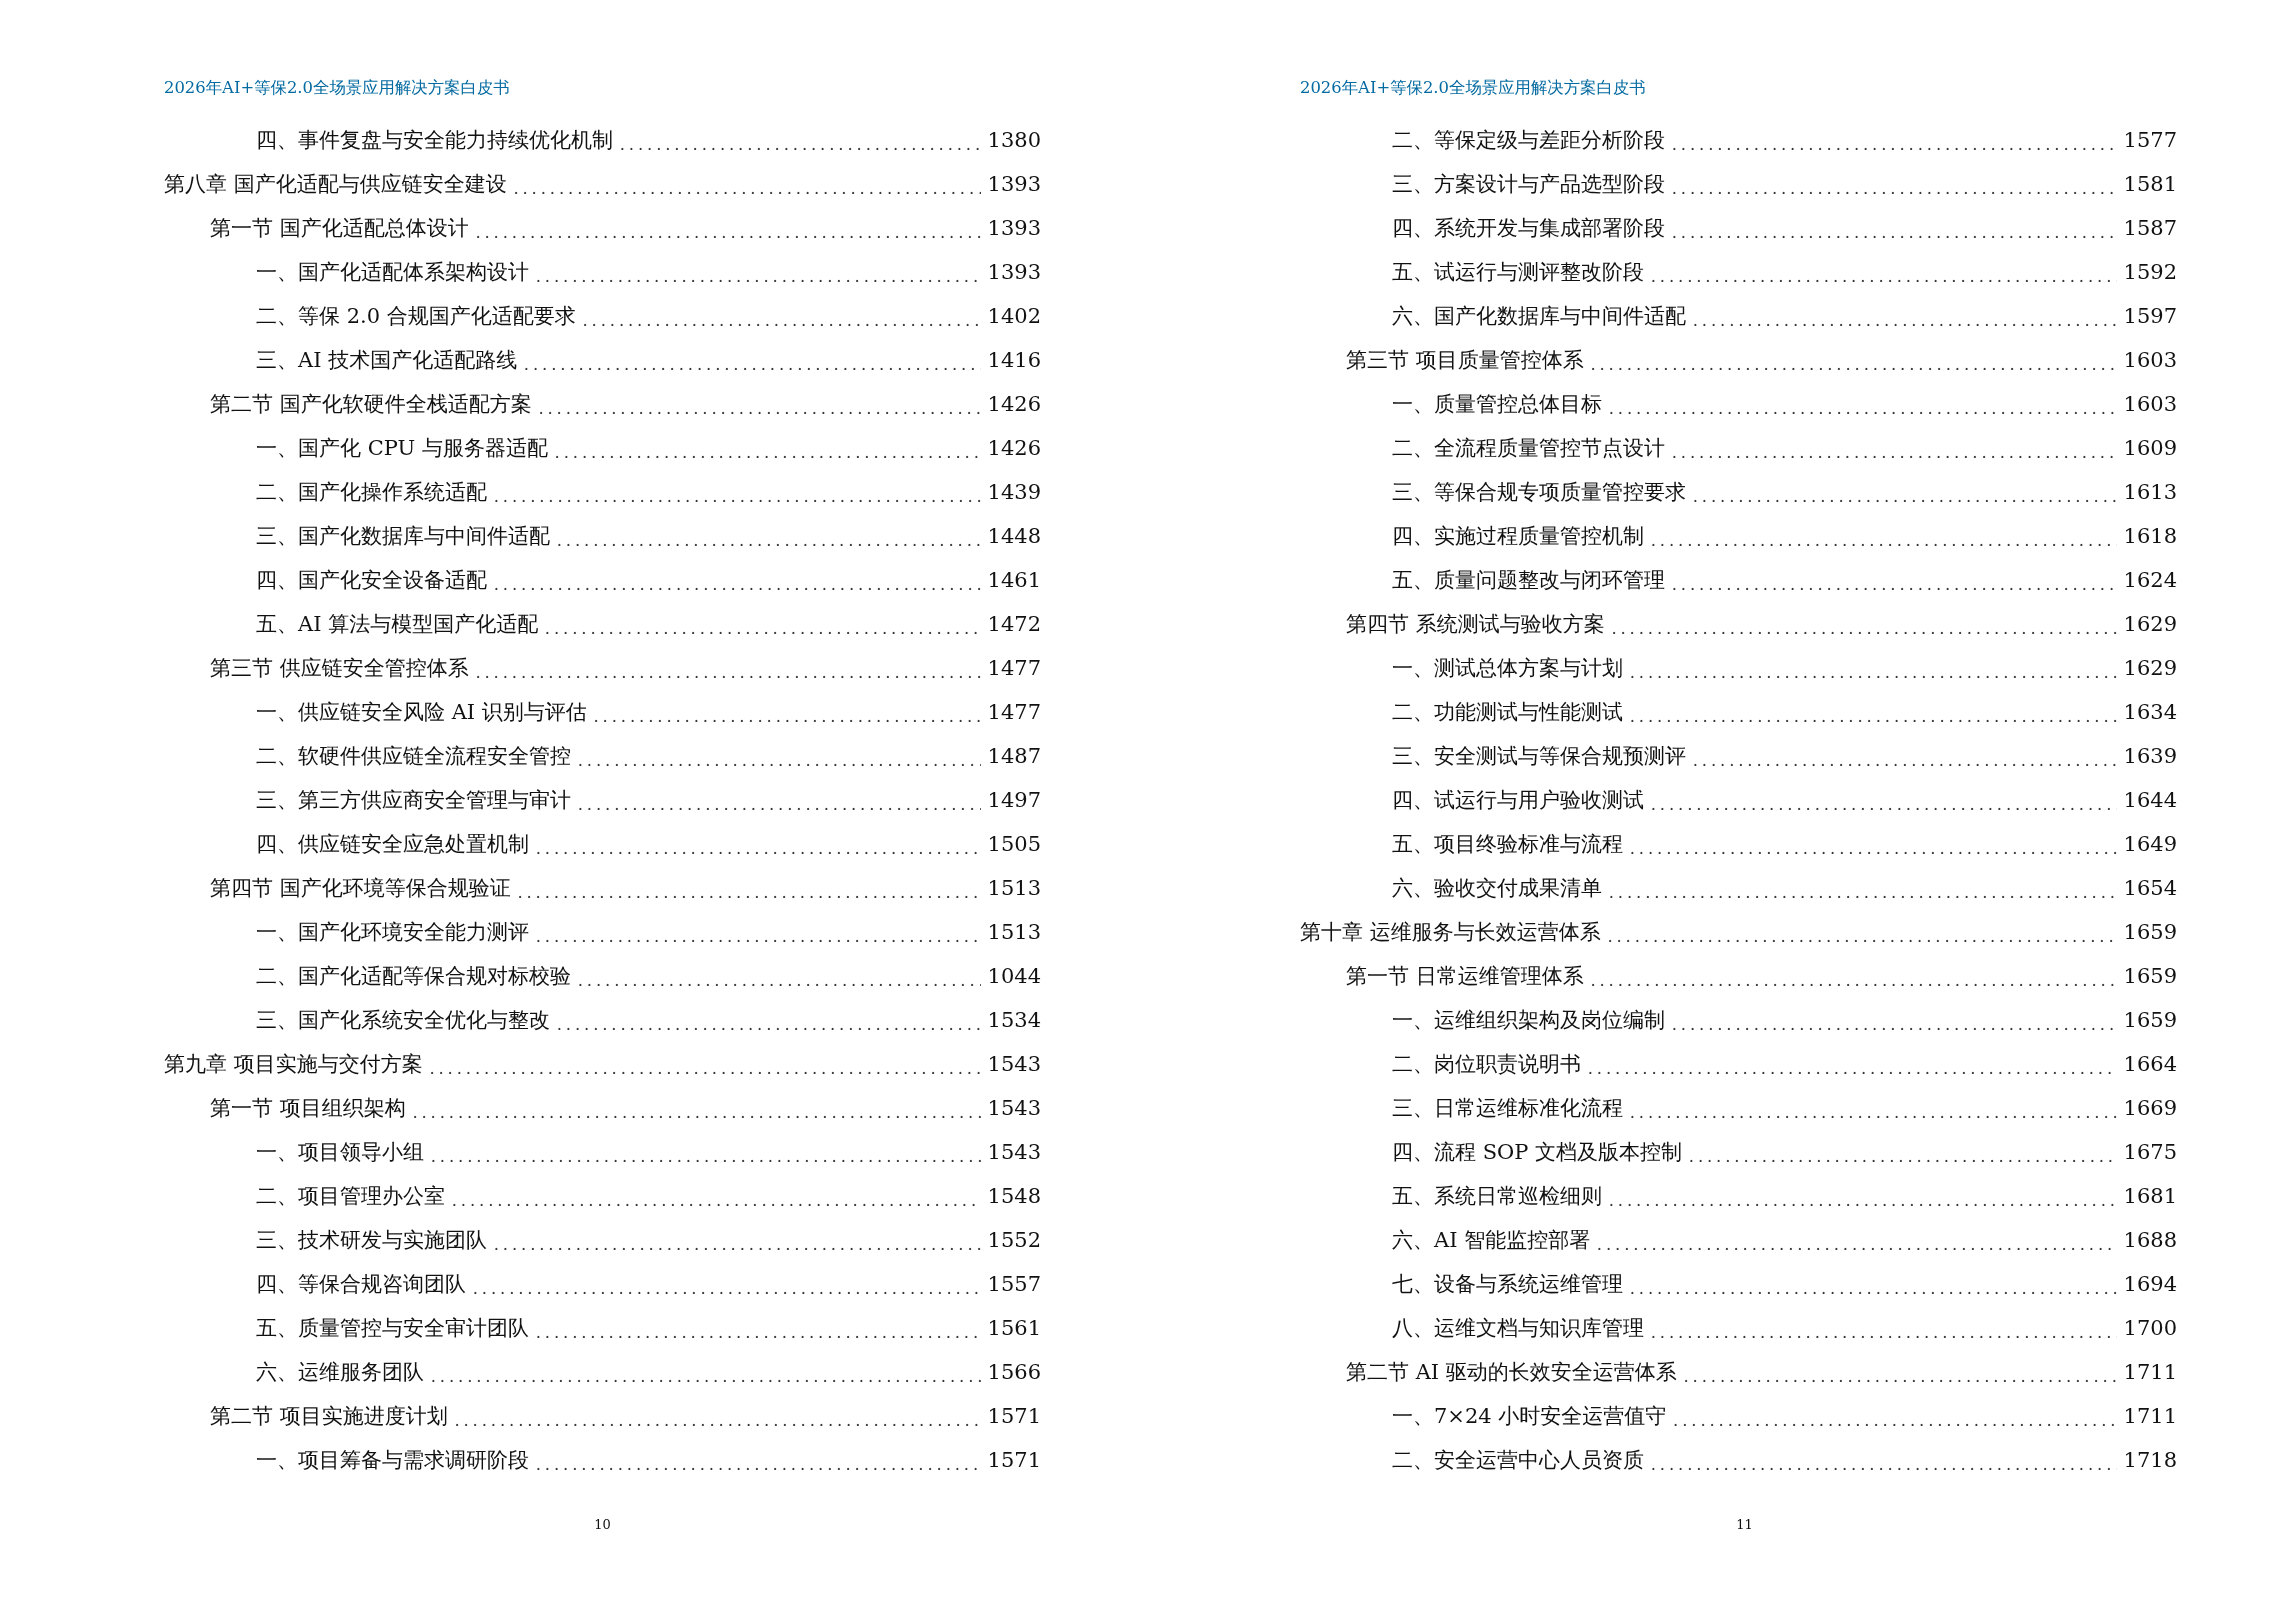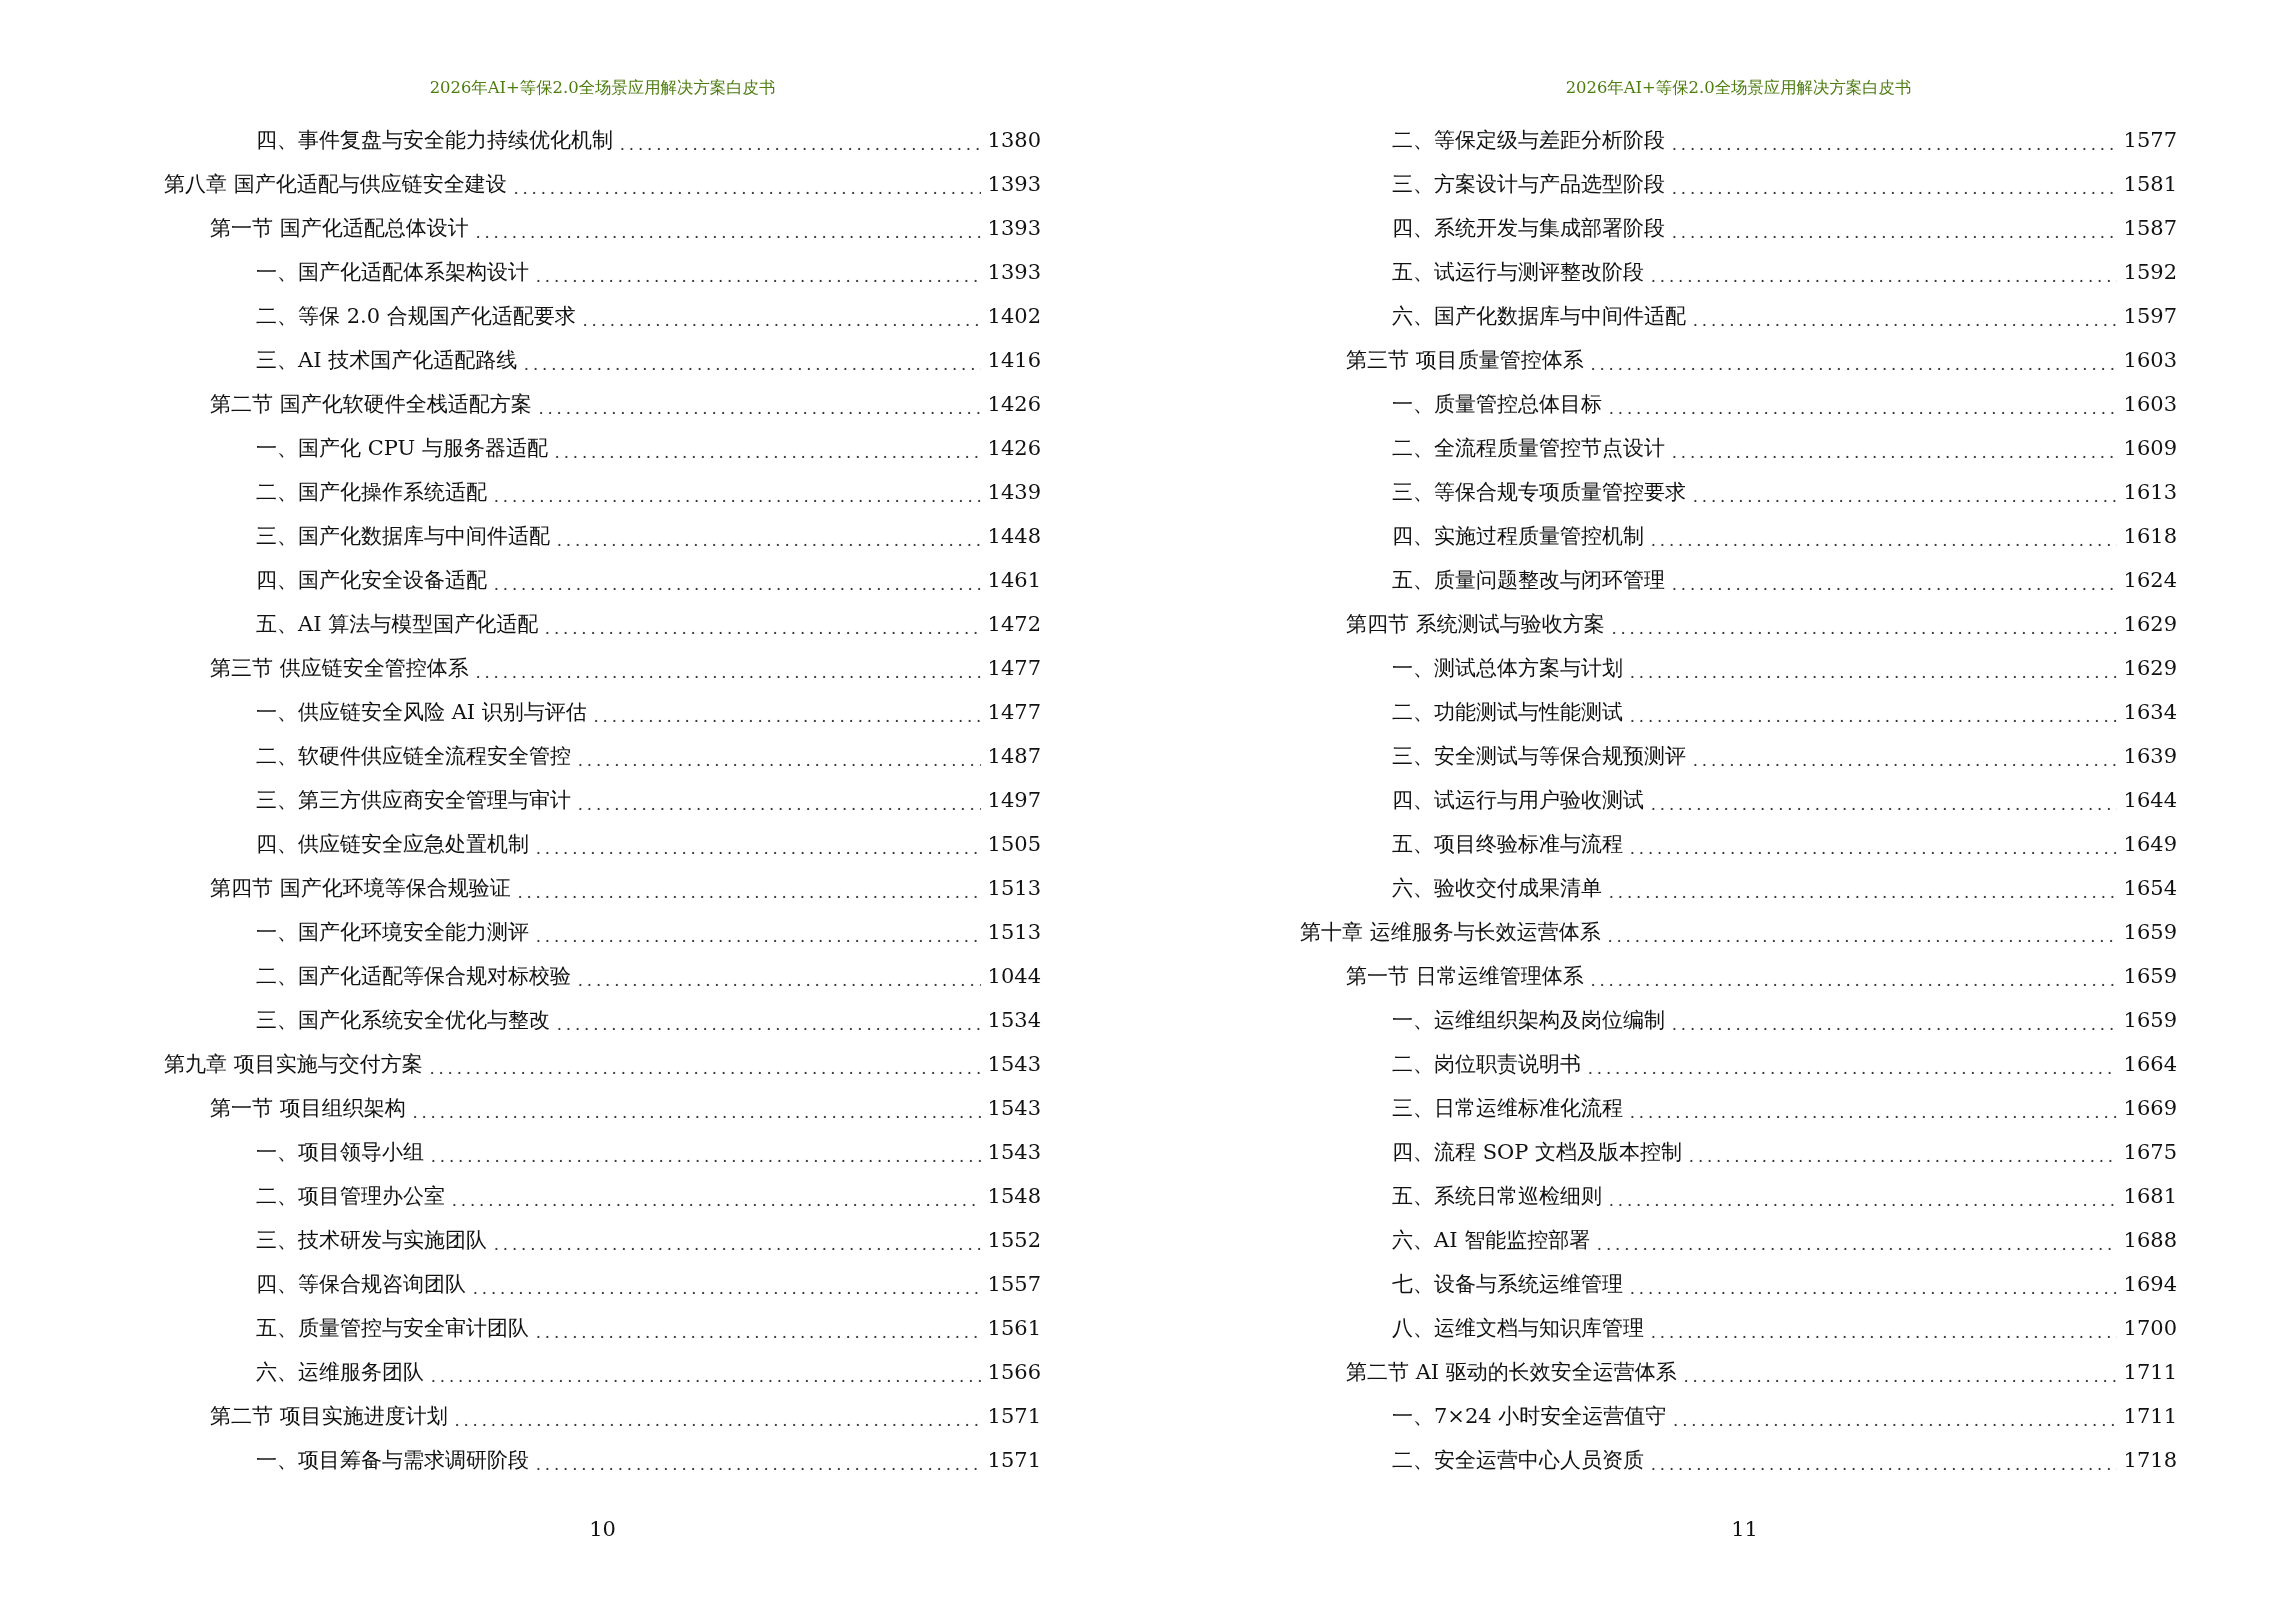--- a/index.html
+++ b/index.html
@@ -1,35 +1,35 @@
 <!DOCTYPE html>
 <html style="font-size:7.7px"><head>
 <meta charset="utf-8">
 <style>
   html, body { margin: 0; padding: 0; background: #ffffff; }
   body { width: 2284px; height: 1622px; position: relative; overflow: hidden;
          font-family: "DejaVu Serif", "Liberation Serif", serif; color: #111; }
   .page { position: absolute; top: 0; height: 1622px; width: 1142px; }
   .page.left { left: 0; }
   .page.right { left: 1142px; }
-  .header { position: absolute; top: 77px; left: 0; font-size: 16.4px; text-align: center; color: #4d7c0f; }
+  .header { position: absolute; top: 77px; left: 0; font-size: 16.4px; text-align: left; color: #0369a1; }
   .page.left .header { left: 164px; width: 877px; }
   .page.right .header { left: 158px; width: 877px; }
   .toc { position: absolute; top: 118px; }
   .page.left .toc { left: 164px; width: 877px; }
   .page.right .toc { left: 158px; width: 877px; }
   .row { height: 44px; display: flex; align-items: center; font-size: 21px; white-space: nowrap; }
   .row.l0 { padding-left: 0; }
   .row.l1 { padding-left: 46px; }
   .row.l2 { padding-left: 92px; }
   .title { flex: 0 0 auto; }
   .leader { flex: 1 1 auto; overflow: hidden; margin: 0 6.7px; position: relative; top: 4.8px; letter-spacing: 3.9px; color: #333; font-size: 16.4px; }
   .leader::before { content: "........................................................................................................................................................................................................................"; }
   .num { flex: 0 0 auto; min-width: 48px; text-align: right; }
-  .footer { position: absolute; top: 1517px; font-size: 21px; text-align: center; }
+  .footer { position: absolute; top: 1517px; font-size: 13px; text-align: center; }
   .page.left .footer { left: 164px; width: 877px; }
   .page.right .footer { left: 164px; width: 877px; }
 </style>
 </head>
 <body>
 
 <div class="page left">
   <div class="header">2026年AI+等保2.0全场景应用解决方案白皮书</div>
   <div class="toc">
       <div class="row l2">

